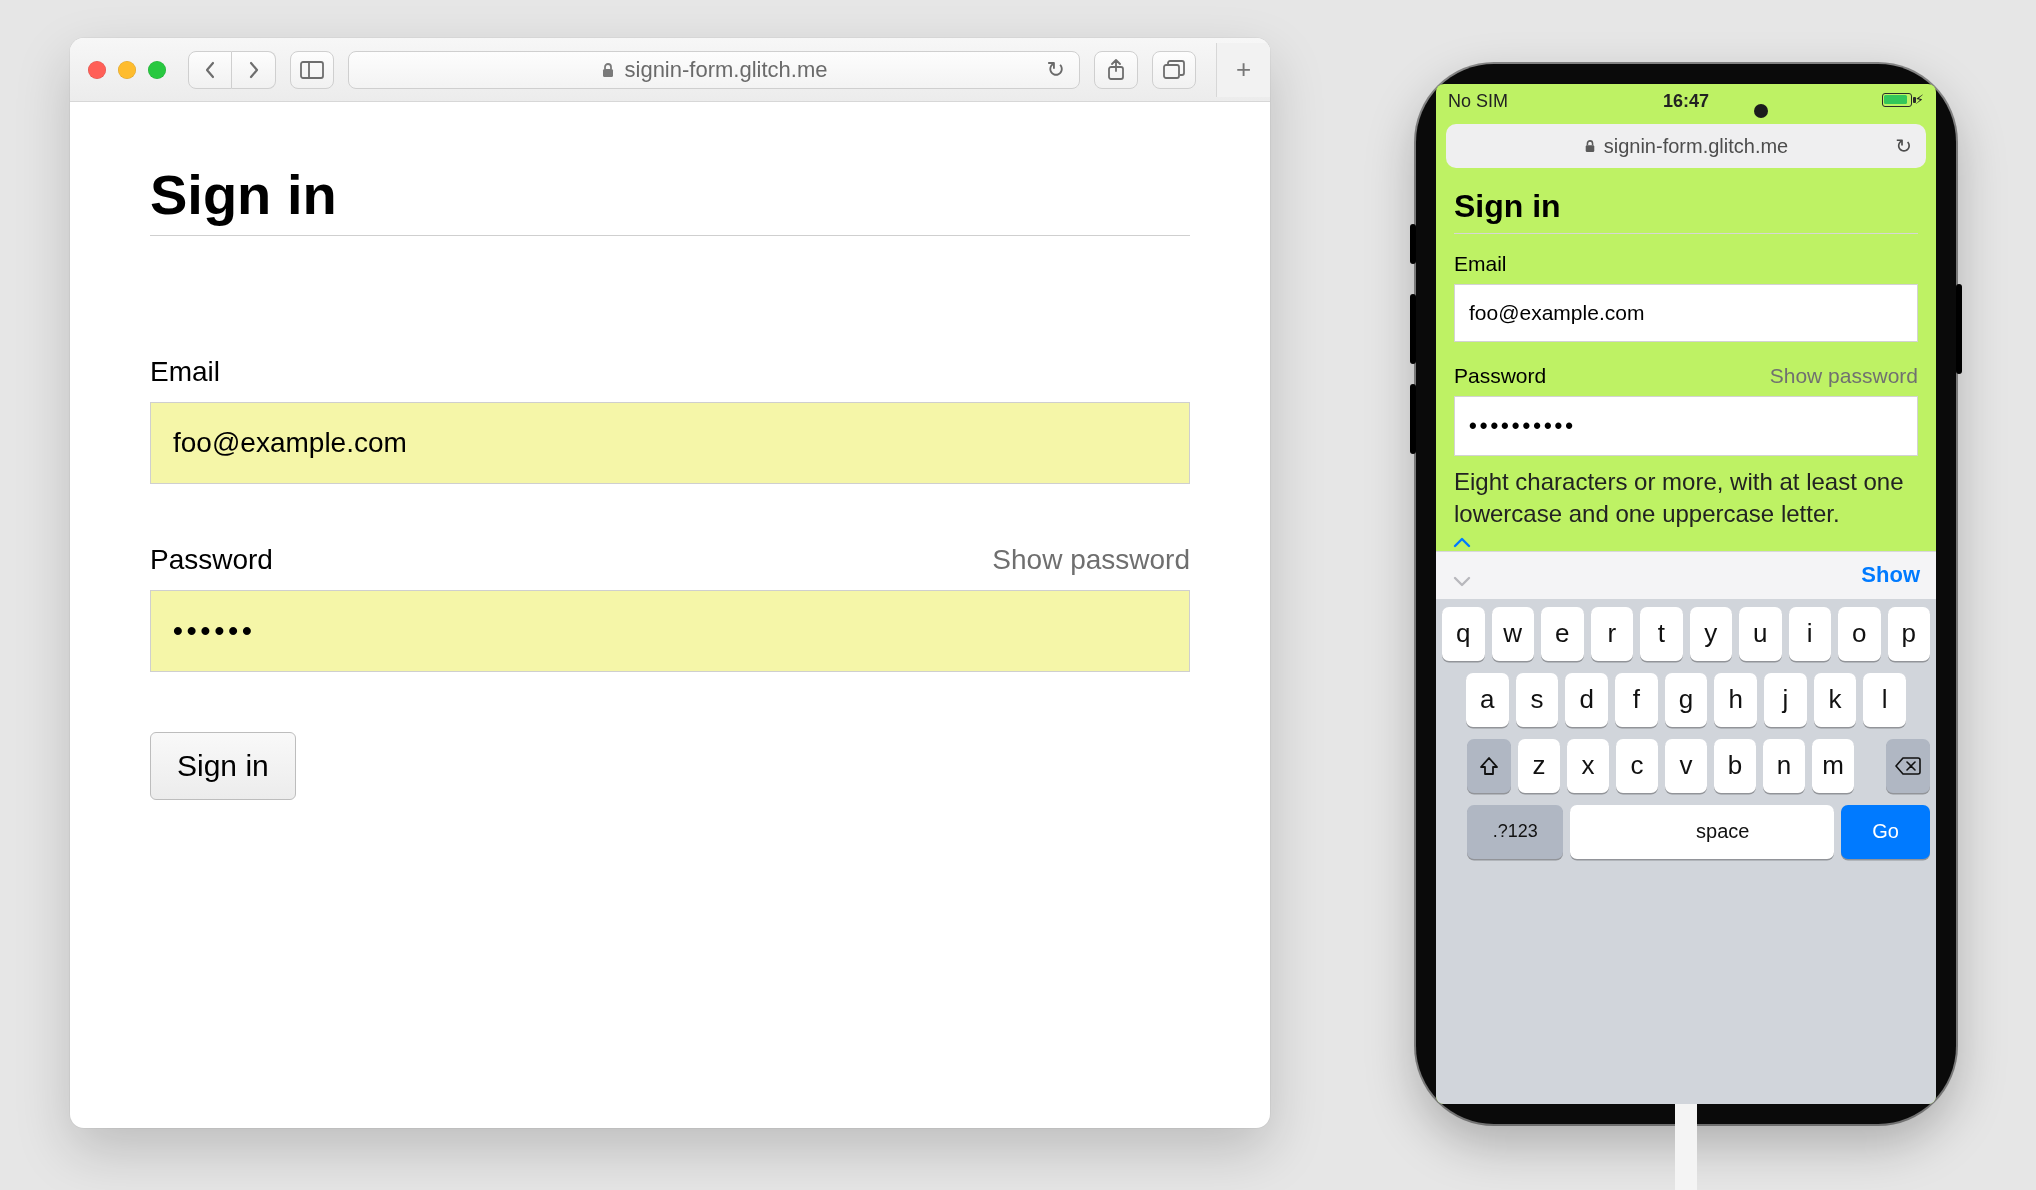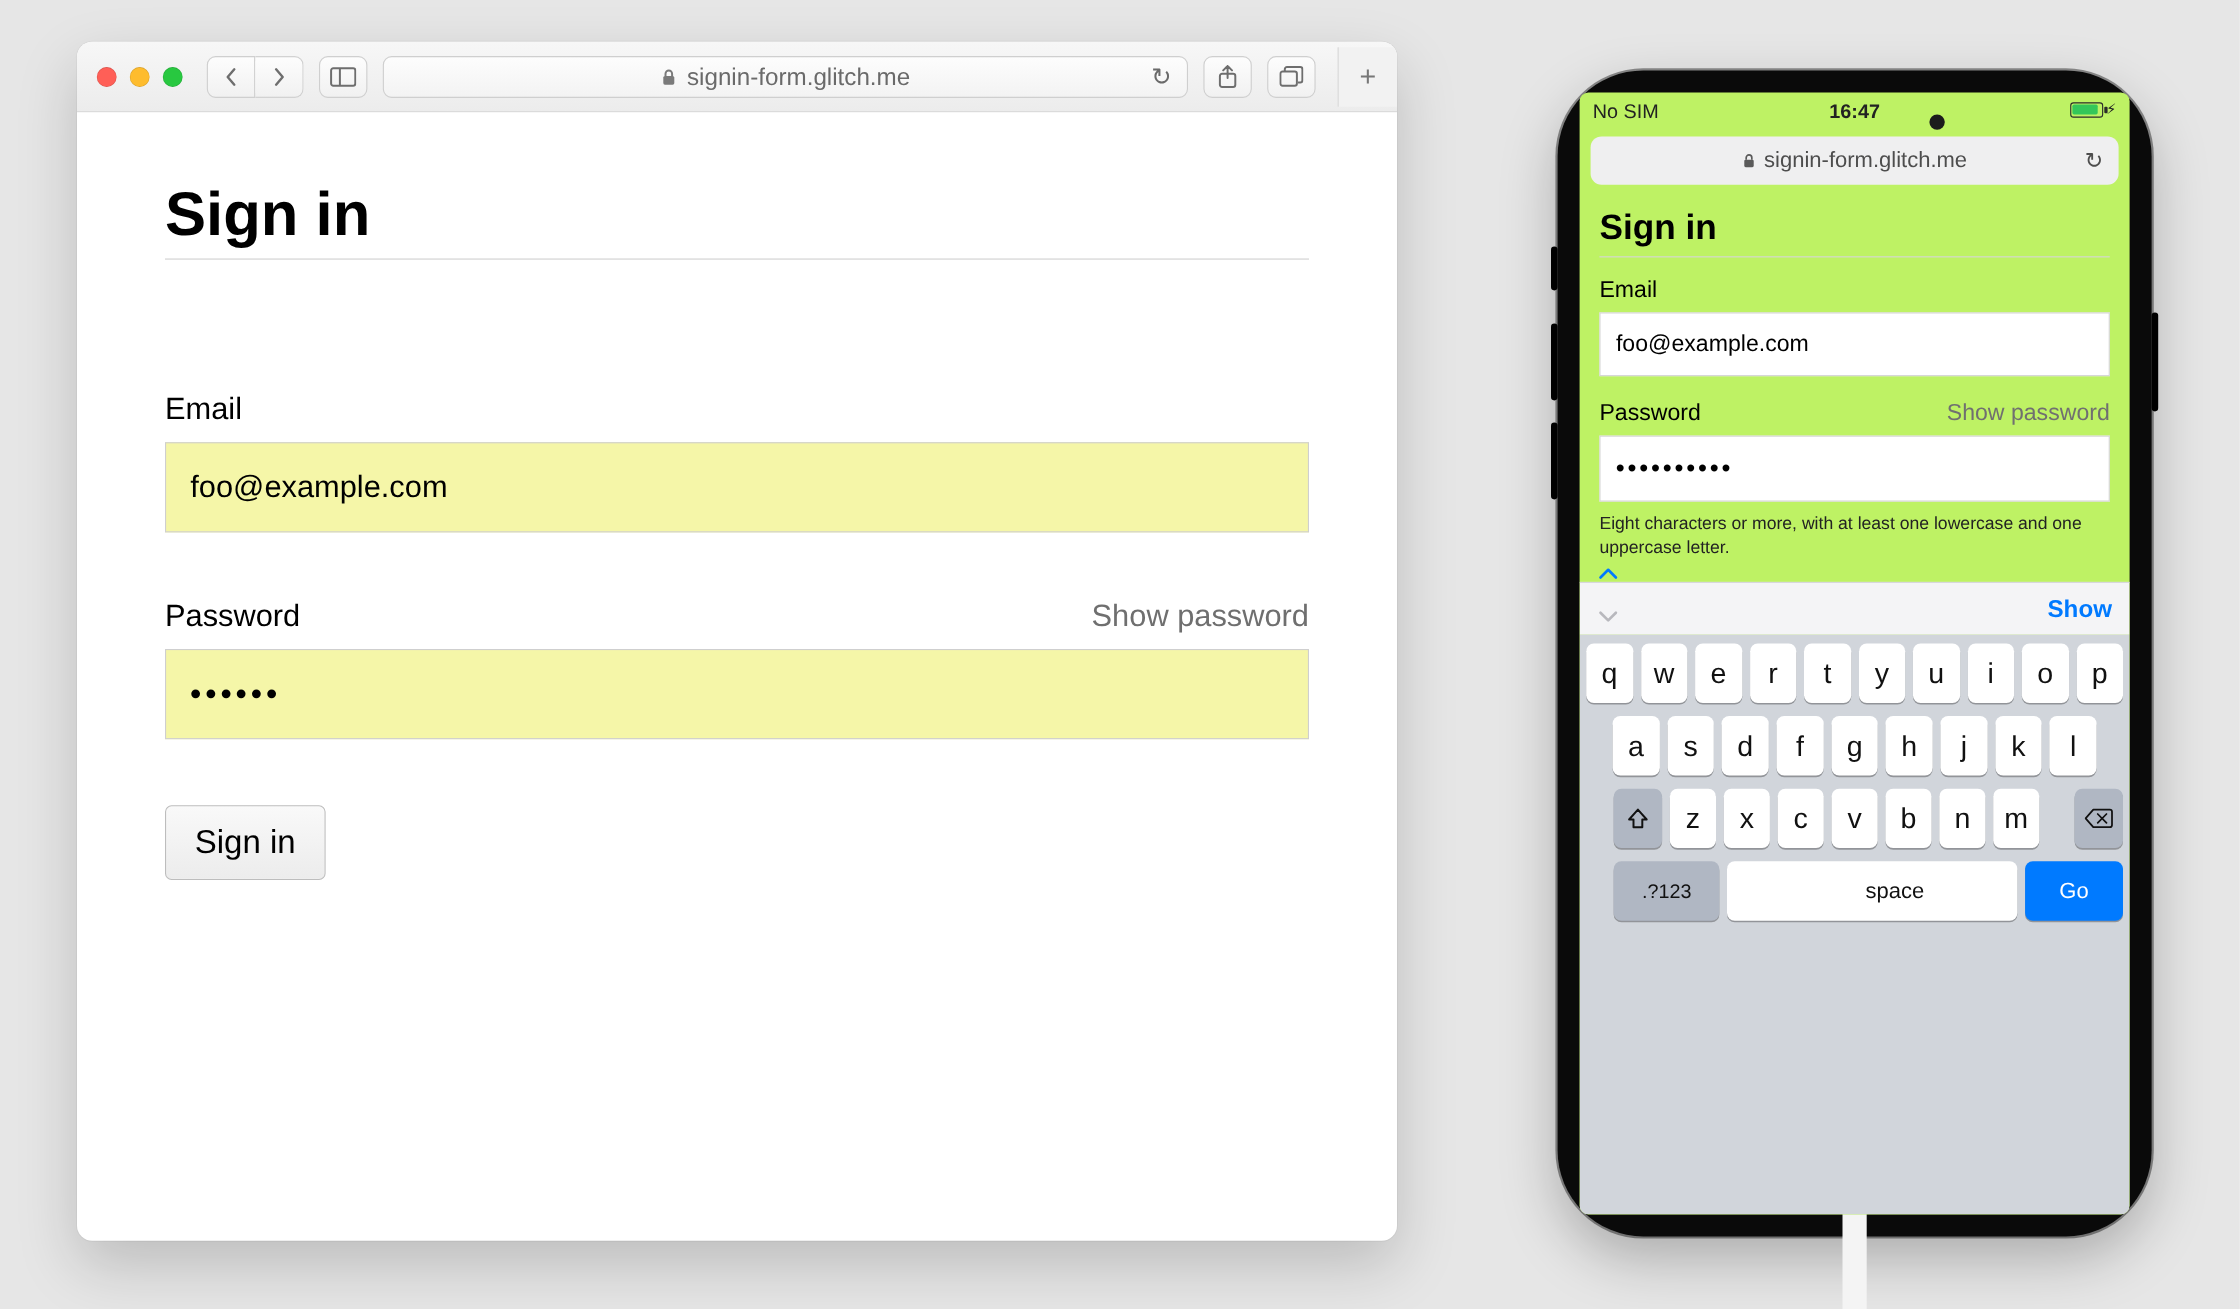--- a/index.html
+++ b/index.html
@@ -225,21 +225,21 @@
   }
   .ios-title { font-size:32px; font-weight:700; margin:4px 0 6px 0; }
   .ios-hr { border:none; border-top:1px solid #d6d6d6; margin-bottom:18px; }
   .ios-label-row { display:flex; justify-content:space-between; align-items:baseline; font-size:21px; margin-bottom:8px; }
   .ios-showpw { color:#707070; }
   .ios-input {
     width:100%; font-size:21px; padding:16px 14px;
     border:1px solid #d3d3d3; background:#fff; font-family:inherit;
   }
   .ios-input.pw { letter-spacing:3px; font-weight:bold; font-size:22px; }
-  .ios-hint { font-size:16px; color:#222; margin-top:10px; line-height:1.35; }
+  .ios-hint { font-size:24px; color:#222; margin-top:10px; line-height:1.35; }
   .ios-field { margin-bottom:22px; }
 
   .kb-accessory {
     height:48px; background:#f4f4f6; border-top:1px solid #d7d7dc;
     display:flex; align-items:center; justify-content:space-between;
     padding:0 16px;
   }
   .kb-arrow { font-size:22px; color:var(--ios-blue); margin-right:18px; }
   .kb-arrow.disabled { color:#b8b8bd; }
   .kb-done { color:var(--ios-blue); font-size:22px; font-weight:600; }

